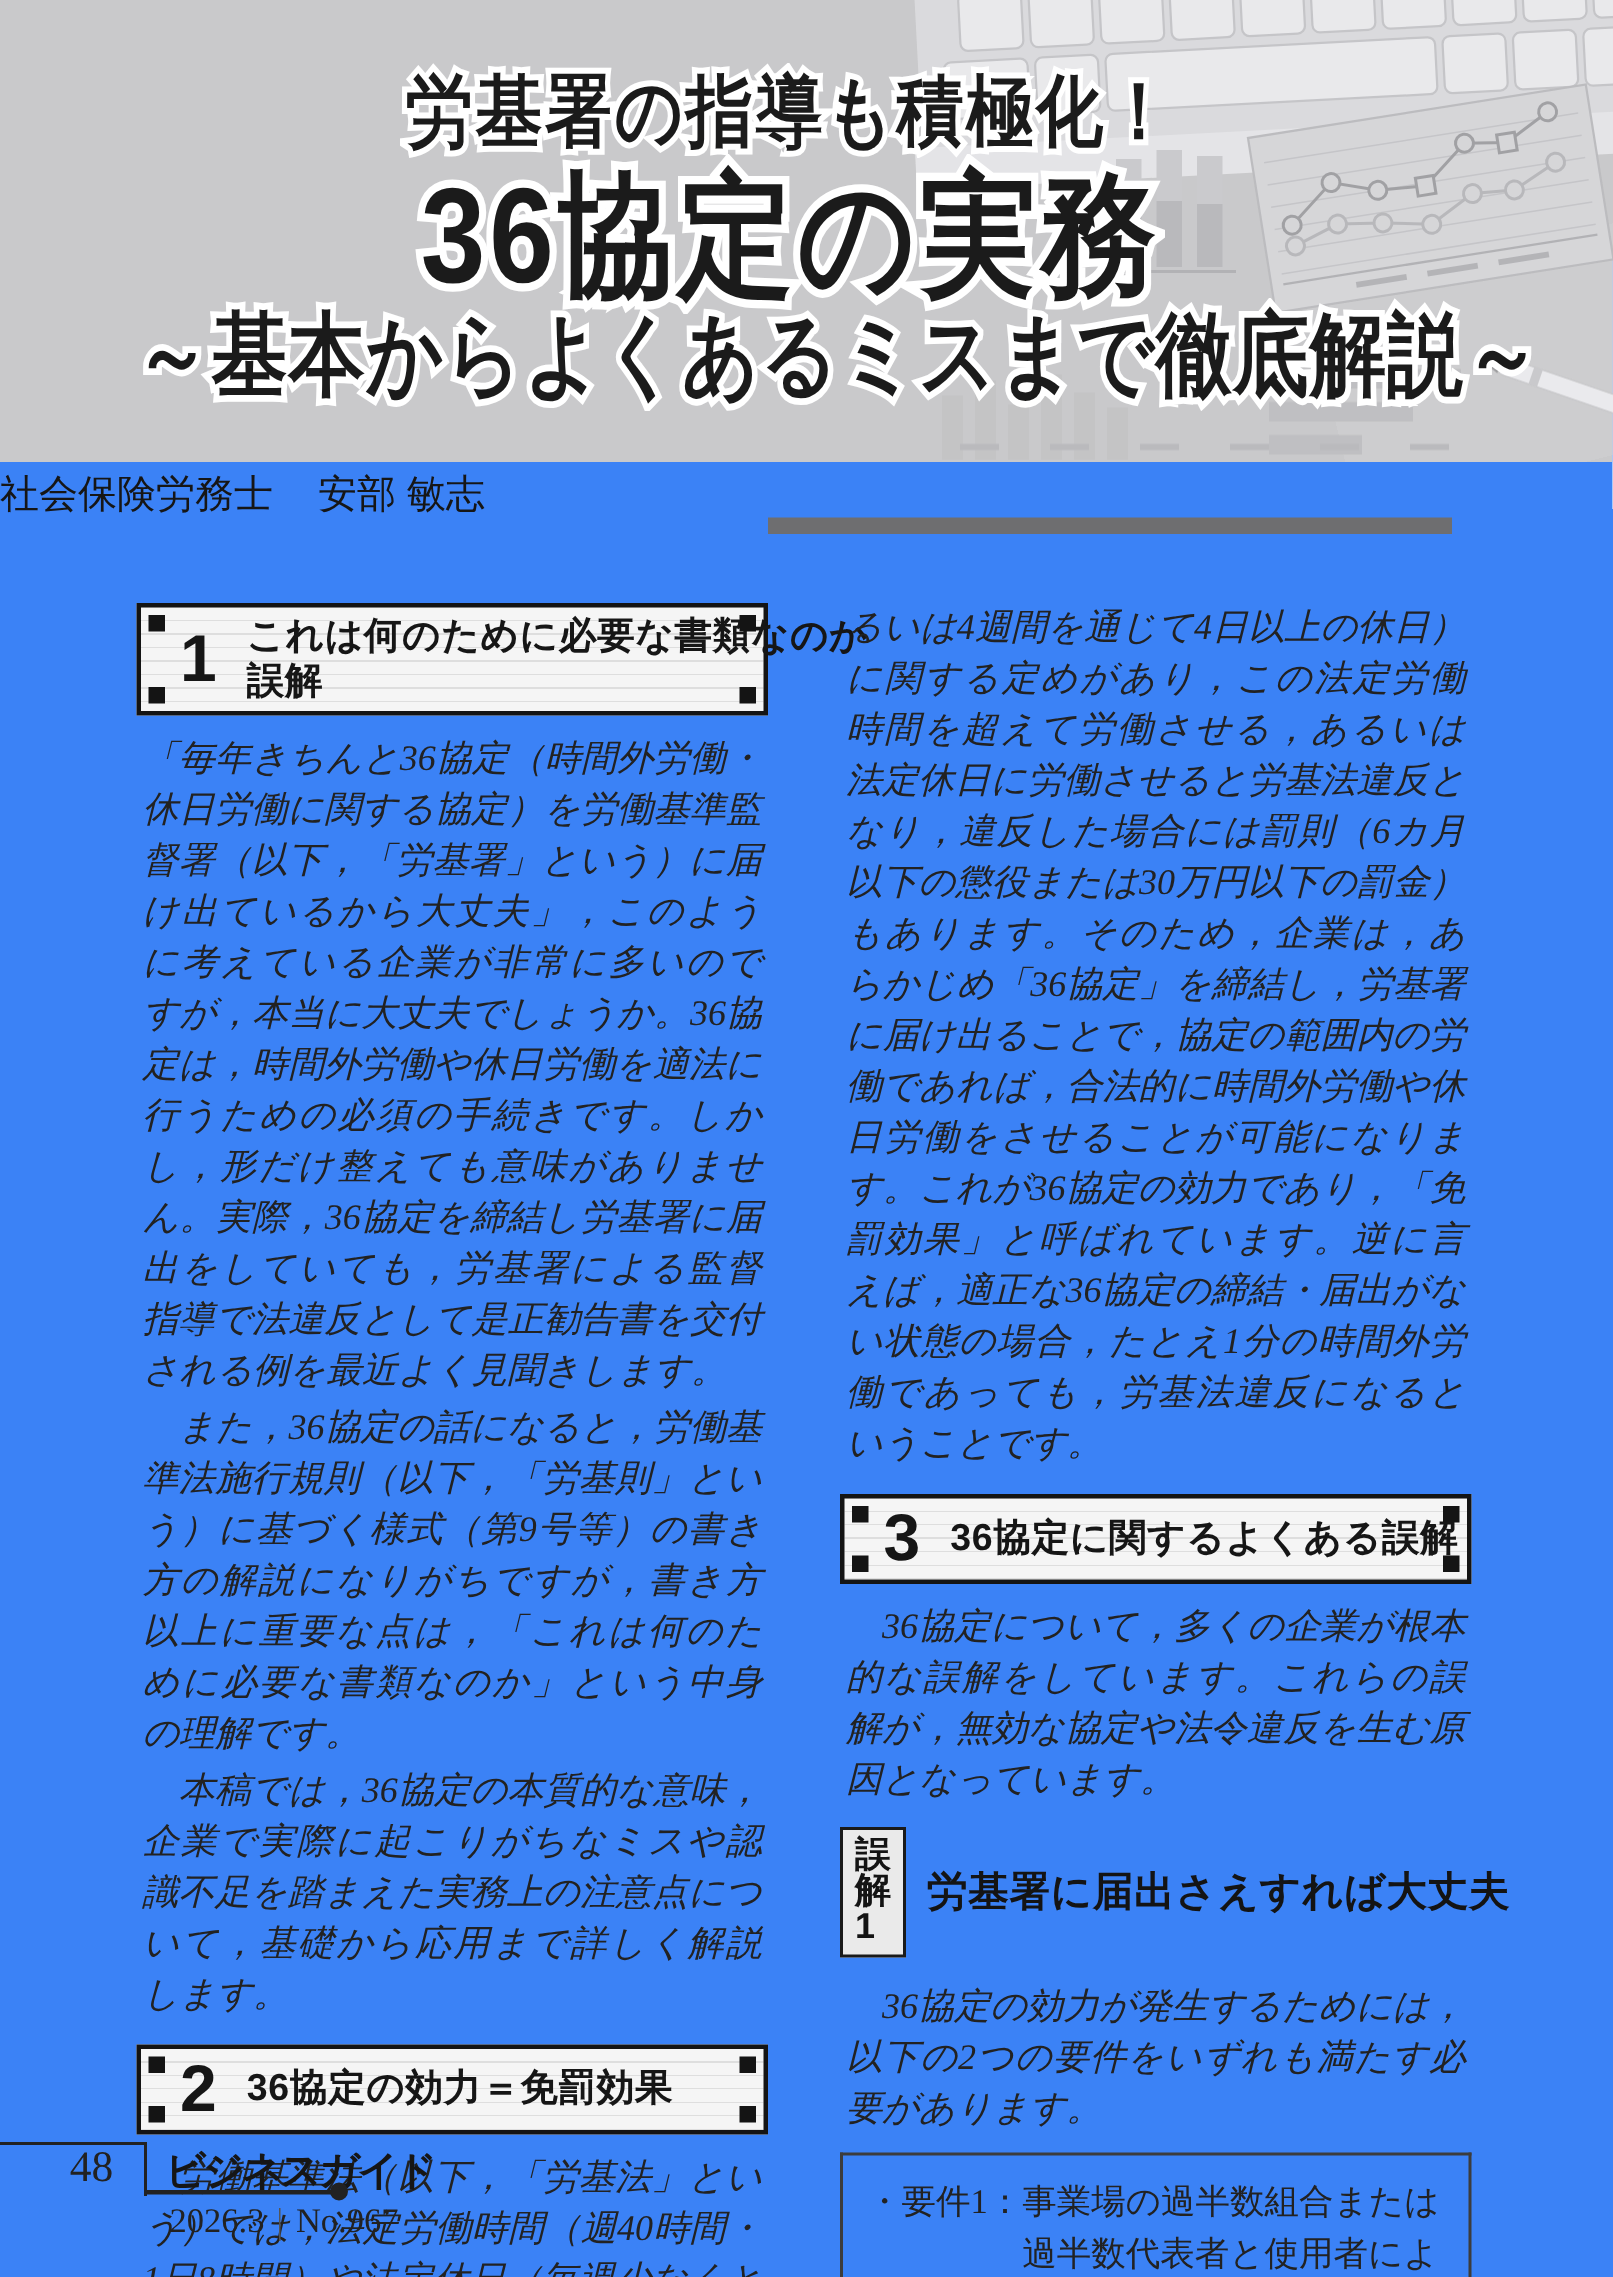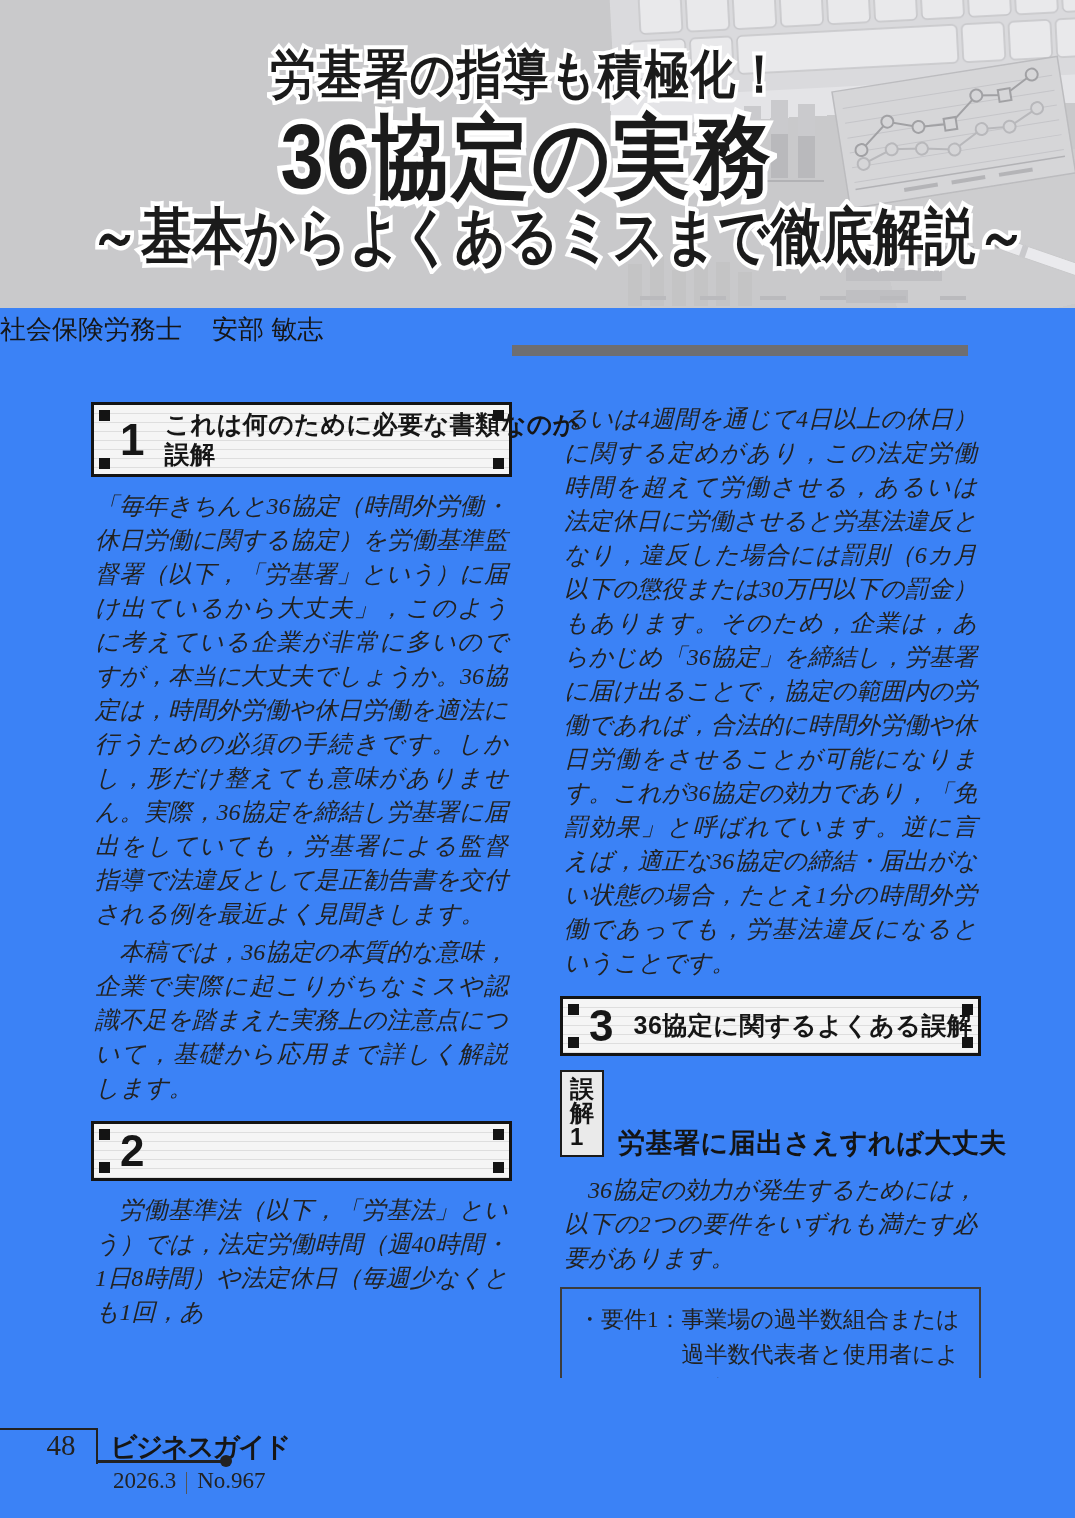--- a/index.html
+++ b/index.html
@@ -41,21 +41,21 @@
   .sec-num{font-family:"Liberation Sans","DejaVu Sans",sans-serif;font-weight:900;
            font-size:44px;line-height:1;color:#161616;margin-right:20px;}
   .sec-title{font-family:"Liberation Sans","DejaVu Sans",sans-serif;font-weight:900;
              font-size:25px;line-height:1.18;color:#161616;white-space:pre-line;letter-spacing:0.5px;
              text-align:left;word-break:keep-all;}
   .corner{position:absolute;width:11px;height:11px;background:#141414;}
   .corner.tl{left:5px;top:5px;} .corner.tr{right:5px;top:5px;}
   .corner.bl{left:5px;bottom:5px;} .corner.br{right:5px;bottom:5px;}
 
   
-  .gokai{display:flex;align-items:flex-end;gap:14px;margin:14px 0 16px;
+  .gokai{display:flex;align-items:center;gap:14px;margin:14px 0 16px;
          font-family:"Liberation Sans","DejaVu Sans",sans-serif;color:#141414;}
   .gokai-label{font-weight:900;font-size:24px;line-height:1;border:2px solid #1a1a1a;
                background:#eaeaea;padding:5px 8px 6px;}
   .gokai-title{font-weight:900;font-size:27px;line-height:1;letter-spacing:0.5px;white-space:nowrap;}
 
   
   .req-box{border:2px solid #3c3c3c;border-bottom:0;margin-top:12px;height:76px;overflow:hidden;
            padding:13px 12px 0 16px;display:flex;font-size:23px;line-height:35px;text-align:left;}
   .req-label{white-space:nowrap;}
   .req-text{flex:1;word-break:break-all;}
@@ -214,41 +214,44 @@
     <div class="sec-box first">
       <span class="corner tl"></span>
       <span class="corner tr"></span>
       <span class="corner bl"></span>
       <span class="corner br"></span>
       <span class="sec-num">1</span>
       <span class="sec-title">これは何のために必要な書類なのか
 誤解</span>
     </div>
     <p class="body">「毎年きちんと36協定（時間外労働・休日労働に関する協定）を労働基準監督署（以下，「労基署」という）に届け出ているから大丈夫」，このように考えている企業が非常に多いのですが，本当に大丈夫でしょうか。36協定は，時間外労働や休日労働を適法に行うための必須の手続きです。しかし，形だけ整えても意味がありません。実際，36協定を締結し労基署に届出をしていても，労基署による監督指導で法違反として是正勧告書を交付される例を最近よく見聞きします。</p>
+    <p class="body">　また，36協定の話になると，労働基準法施行規則（以下，「労基則」という）に基づく様式（第9号等）の書き方の解説になりがちですが，書き方以上に重要な点は，「これは何のために必要な書類なのか」という中身の理解です。</p>
     <p class="body">　本稿では，36協定の本質的な意味，企業で実際に起こりがちなミスや認識不足を踏まえた実務上の注意点について，基礎から応用まで詳しく解説します。</p>
     <div class="sec-box later">
       <span class="corner tl"></span>
       <span class="corner tr"></span>
       <span class="corner bl"></span>
       <span class="corner br"></span>
       <span class="sec-num">2</span>
+      <span class="sec-title">36協定の効力＝免罰効果</span>
     </div>
     <p class="body">　労働基準法（以下，「労基法」という）では，法定労働時間（週40時間・1日8時間）や法定休日（毎週少なくとも1回，あ</p>
   </section>
 
   <section class="col col-right">
     <p class="body">るいは4週間を通じて4日以上の休日）に関する定めがあり，この法定労働時間を超えて労働させる，あるいは法定休日に労働させると労基法違反となり，違反した場合には罰則（6カ月以下の懲役または30万円以下の罰金）もあります。そのため，企業は，あらかじめ「36協定」を締結し，労基署に届け出ることで，協定の範囲内の労働であれば，合法的に時間外労働や休日労働をさせることが可能になります。これが36協定の効力であり，「免罰効果」と呼ばれています。逆に言えば，適正な36協定の締結・届出がない状態の場合，たとえ1分の時間外労働であっても，労基法違反になるということです。</p>
     <div class="sec-box later">
       <span class="corner tl"></span>
       <span class="corner tr"></span>
       <span class="corner bl"></span>
       <span class="corner br"></span>
       <span class="sec-num">3</span>
       <span class="sec-title">36協定に関するよくある誤解</span>
     </div>
+    <p class="body">　36協定について，多くの企業が根本的な誤解をしています。これらの誤解が，無効な協定や法令違反を生む原因となっています。</p>
     <div class="gokai">
       <span class="gokai-label">誤解1</span>
       <span class="gokai-title">労基署に届出さえすれば大丈夫</span>
     </div>
     <p class="body">　36協定の効力が発生するためには，以下の2つの要件をいずれも満たす必要があります。</p>
     <div class="req-box">
       <span class="req-label">・要件1：</span>
       <span class="req-text">事業場の過半数組合または過半数代表者と使用者による適</span>
     </div>
   </section>

